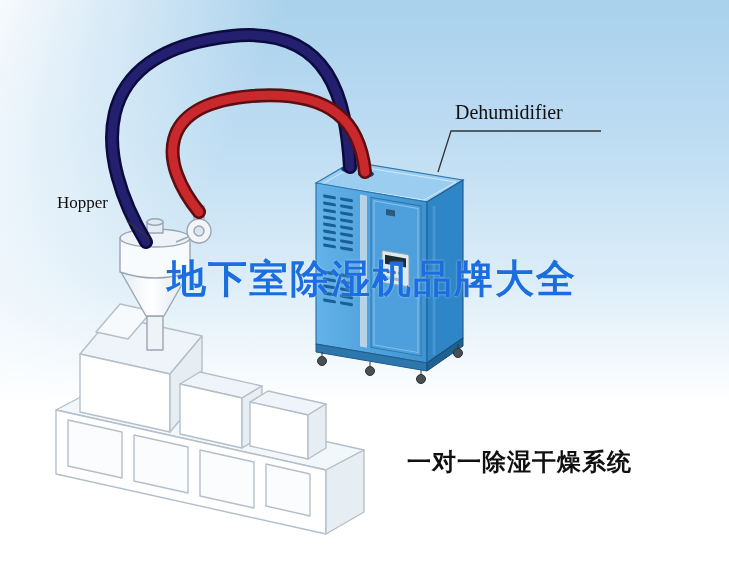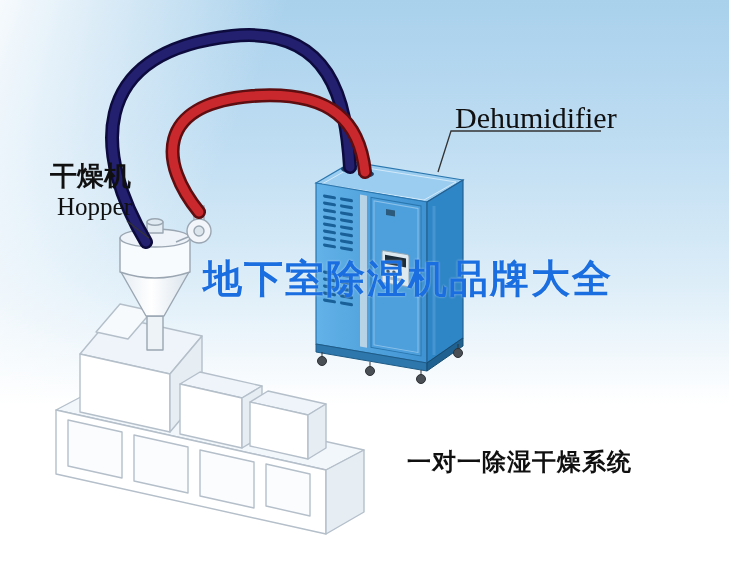--- a/index.html
+++ b/index.html
@@ -10,27 +10,27 @@
     font-family:"DejaVu Sans","Liberation Sans",sans-serif;
     background:
       linear-gradient(113deg, rgba(255,255,255,.9) 0%, rgba(255,255,255,0) 30%),
       linear-gradient(180deg, #a9d1ec 0%, #bddcf2 24%, #dcedf8 50%, #ffffff 72%);
   }
   .stage svg{position:absolute;left:0;top:0;}
   .lbl{position:absolute;color:#101010;white-space:nowrap;line-height:1.05;}
   .lbl-zh{font-weight:700;}
   .lbl-en{font-family:"Liberation Serif","DejaVu Serif",serif;font-weight:400;}
   .hopper-zh{left:50px;top:162px;font-size:27px;}
-  .hopper-en{left:57px;top:194px;font-size:25px;text-align:right;}
+  .hopper-en{left:57px;top:194px;font-size:17px;text-align:right;}
   .dehum-zh{left:477px;top:72px;font-size:29px;}
-  .dehum-en{left:455px;top:102px;font-size:30px;}
+  .dehum-en{left:455px;top:102px;font-size:20px;}
   .watermark{
     position:absolute;left:372px;top:252px;transform:translateX(-50%);
     font-size:39px;font-weight:700;letter-spacing:2px;white-space:nowrap;
-    color:#1b6ee0;text-shadow:0 0 2px rgba(255,255,255,.6);margin-left:36px;
+    color:#1b6ee0;text-shadow:0 0 2px rgba(255,255,255,.6);
   }
   .caption-zh{left:407px;top:450px;font-size:24px;letter-spacing:1px;}
   .caption-en{left:423px;top:494px;font-size:24px;}
 </style>
 </head>
 <body>
 
 <div class="stage">
 
   <svg width="729" height="561" viewBox="0 0 729 561">
@@ -169,21 +169,20 @@
       <path d="M199,212 C 160,164 154,104 252,96 C 334,90 360,124 365,172" stroke="#5e0d10" stroke-width="14"></path>
       <path d="M199,212 C 160,164 154,104 252,96 C 334,90 360,124 365,172" stroke="#c9282c" stroke-width="9"></path>
     </g>
 
     <g fill="none" stroke="#333" stroke-width="1.3">
       <path d="M127,221 L149,238"></path>
       <path d="M601,131 L451,131 L438,172"></path>
     </g>
   </svg>
 
-  <div class="lbl lbl-zh hopper-zh">干燥机</div>
   <div class="lbl lbl-en hopper-en">Hopper</div>
 
   <div class="lbl lbl-en dehum-en">Dehumidifier</div>
 
   <div class="watermark">地下室除湿机品牌大全</div>
 
   <div class="lbl lbl-zh caption-zh">一对一除湿干燥系统</div>
 
 </div>
 

